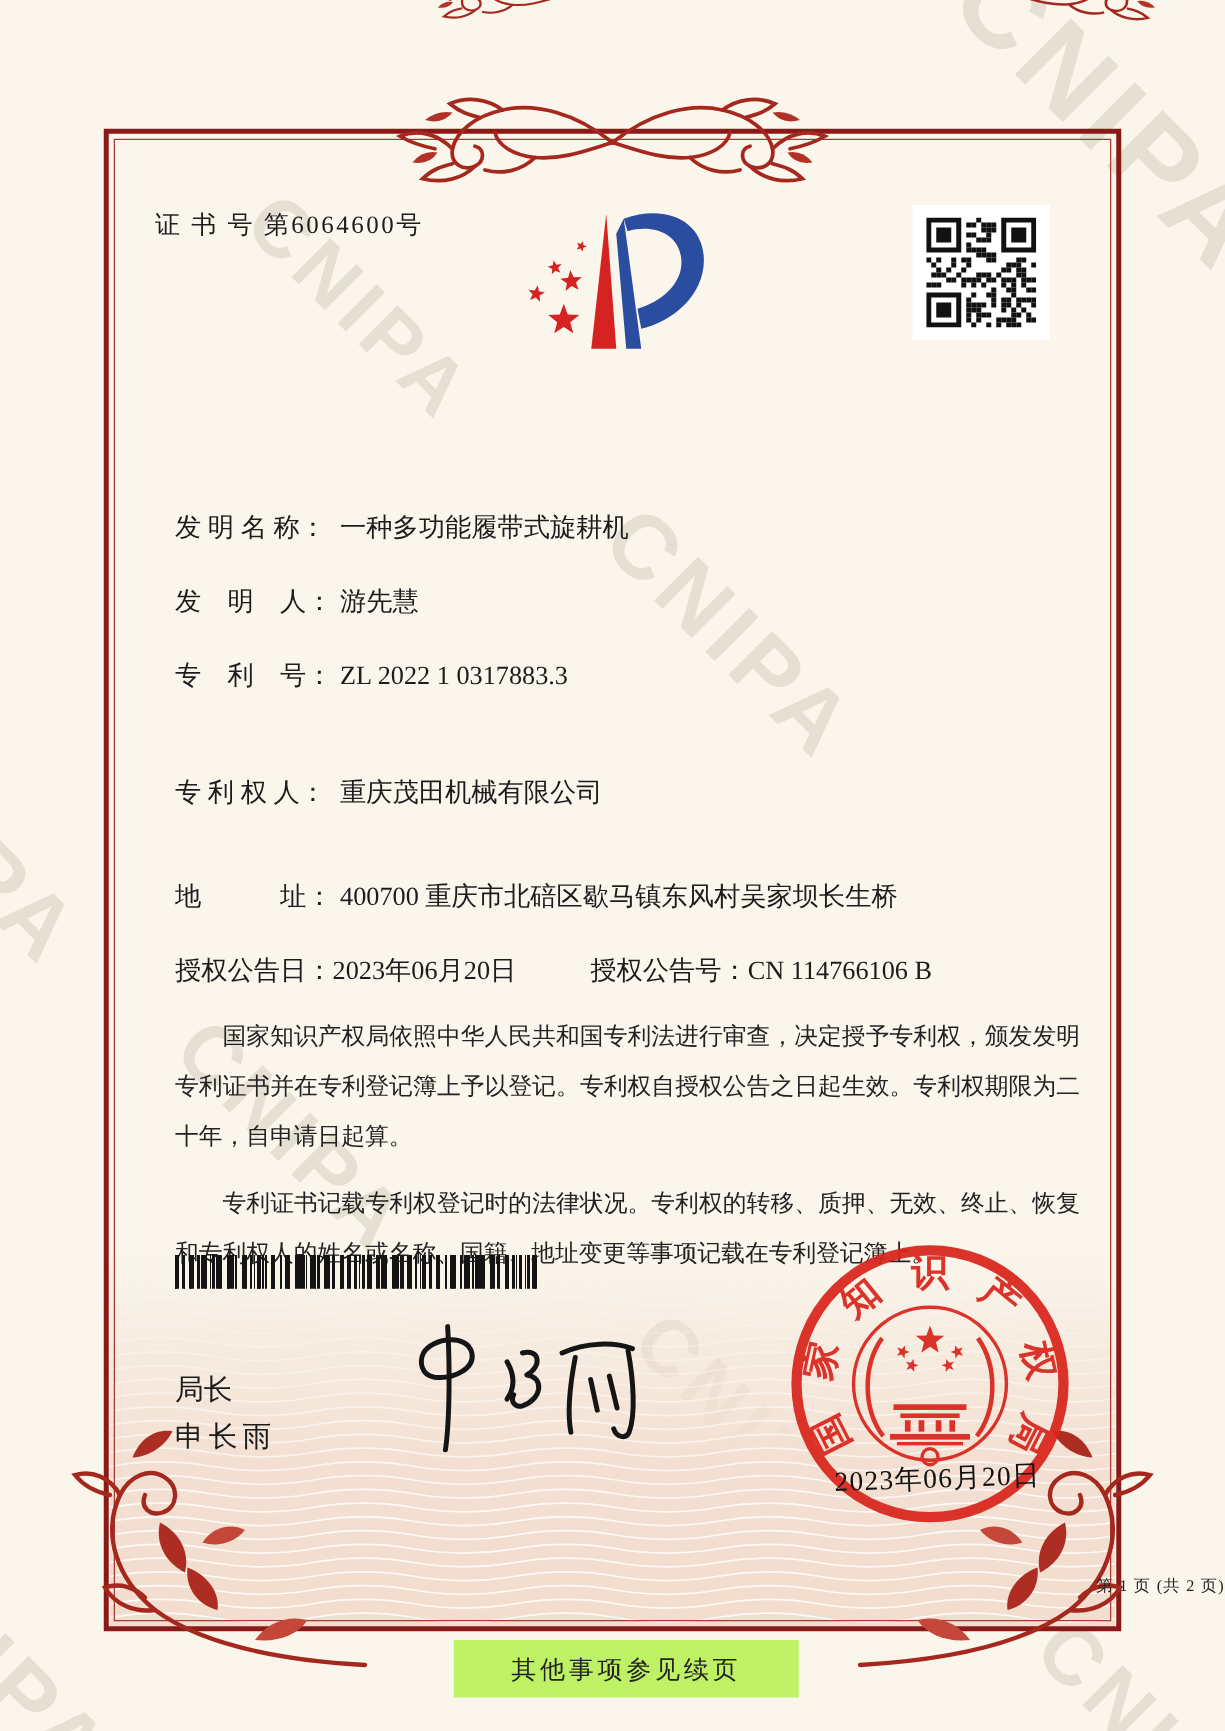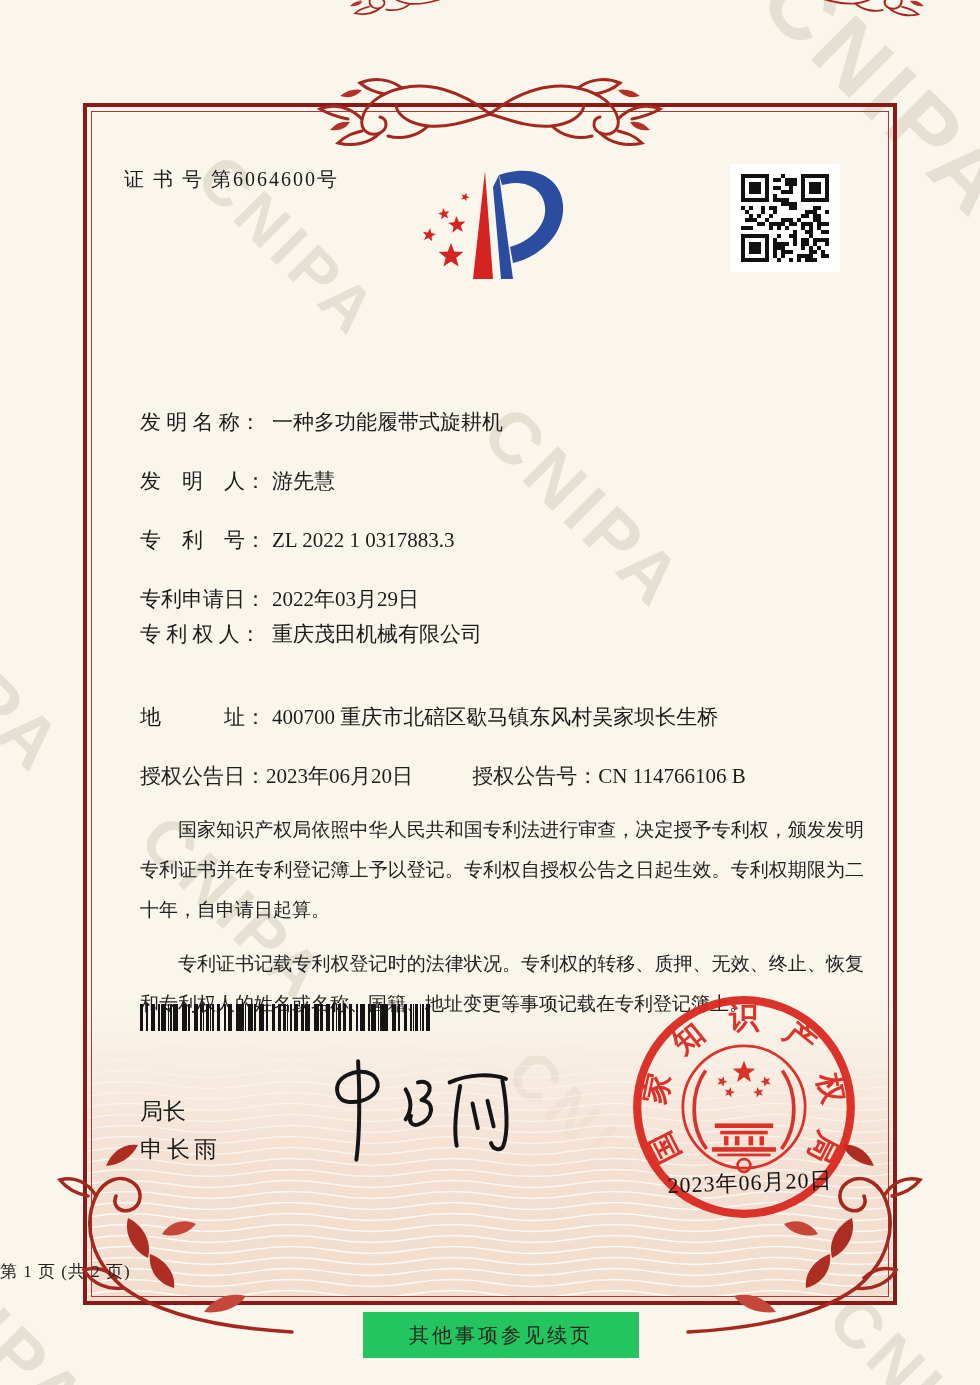--- a/index.html
+++ b/index.html
@@ -64,25 +64,25 @@
   .director-name{position:absolute;left:140px;top:1134px;font-size:23px;z-index:5;
     font-family:"Liberation Sans","DejaVu Sans",sans-serif;letter-spacing:4px;}
   .signature{position:absolute;left:293px;top:1052px;width:220px;height:118px;z-index:5;}
   
   .seal{position:absolute;left:629px;top:992px;width:230px;height:230px;z-index:6;opacity:0.93;}
   .seal-date{
     position:absolute;left:660px;top:1168px;width:180px;text-align:center;z-index:7;
     font-size:22px;color:#111;transform:rotate(-2deg);letter-spacing:1px;
   }
   .page-indicator{
-    position:absolute;left:0;top:1260px;width:100%;text-align:left;
-    font-size:17px;z-index:5;letter-spacing:1px;color:#222;
+    position:absolute;left:0;top:1260px;width:100%;text-align:right;
+    font-size:13px;z-index:5;letter-spacing:1px;color:#222;
   }
   .footer-note{
-    position:absolute;left:363px;top:1312px;width:276px;height:46px;background:#22c55e;
+    position:absolute;left:363px;top:1312px;width:276px;height:46px;background:#bef264;
     z-index:5;display:flex;align-items:center;justify-content:center;
     font-size:20px;letter-spacing:3px;color:#222;
   }
 </style>
 </head>
 <body>
 
 <div class="page">
 
   <div style="position:absolute;inset:0;z-index:1;">
@@ -335,23 +335,20 @@
 
   <div class="row" style="top:408px;">
     <span class="lbl">发 明 名 称：</span><span>一种多功能履带式旋耕机</span>
   </div>
   <div class="row" style="top:467px;">
     <span class="lbl">发　明　人：</span><span>游先慧</span>
   </div>
   <div class="row" style="top:526px;">
     <span class="lbl">专　利　号：</span><span>ZL 2022 1 0317883.3</span>
   </div>
-  <div class="row" style="top:585px;">
-    <span class="lbl">专利申请日：</span><span>2022年03月29日</span>
-  </div>
   <div class="row" style="top:608px;margin-top:12px;">
     <span class="lbl">专 利 权 人：</span><span>重庆茂田机械有限公司</span>
   </div>
   <div class="row" style="top:703px;">
     <span class="lbl">地　　　址：</span><span>400700 重庆市北碚区歇马镇东风村吴家坝长生桥</span>
   </div>
   <div class="row" style="top:762px;">
     <span class="grant-pair">
       <span>授权公告日：</span><span>2023年06月20日</span>
     </span>

